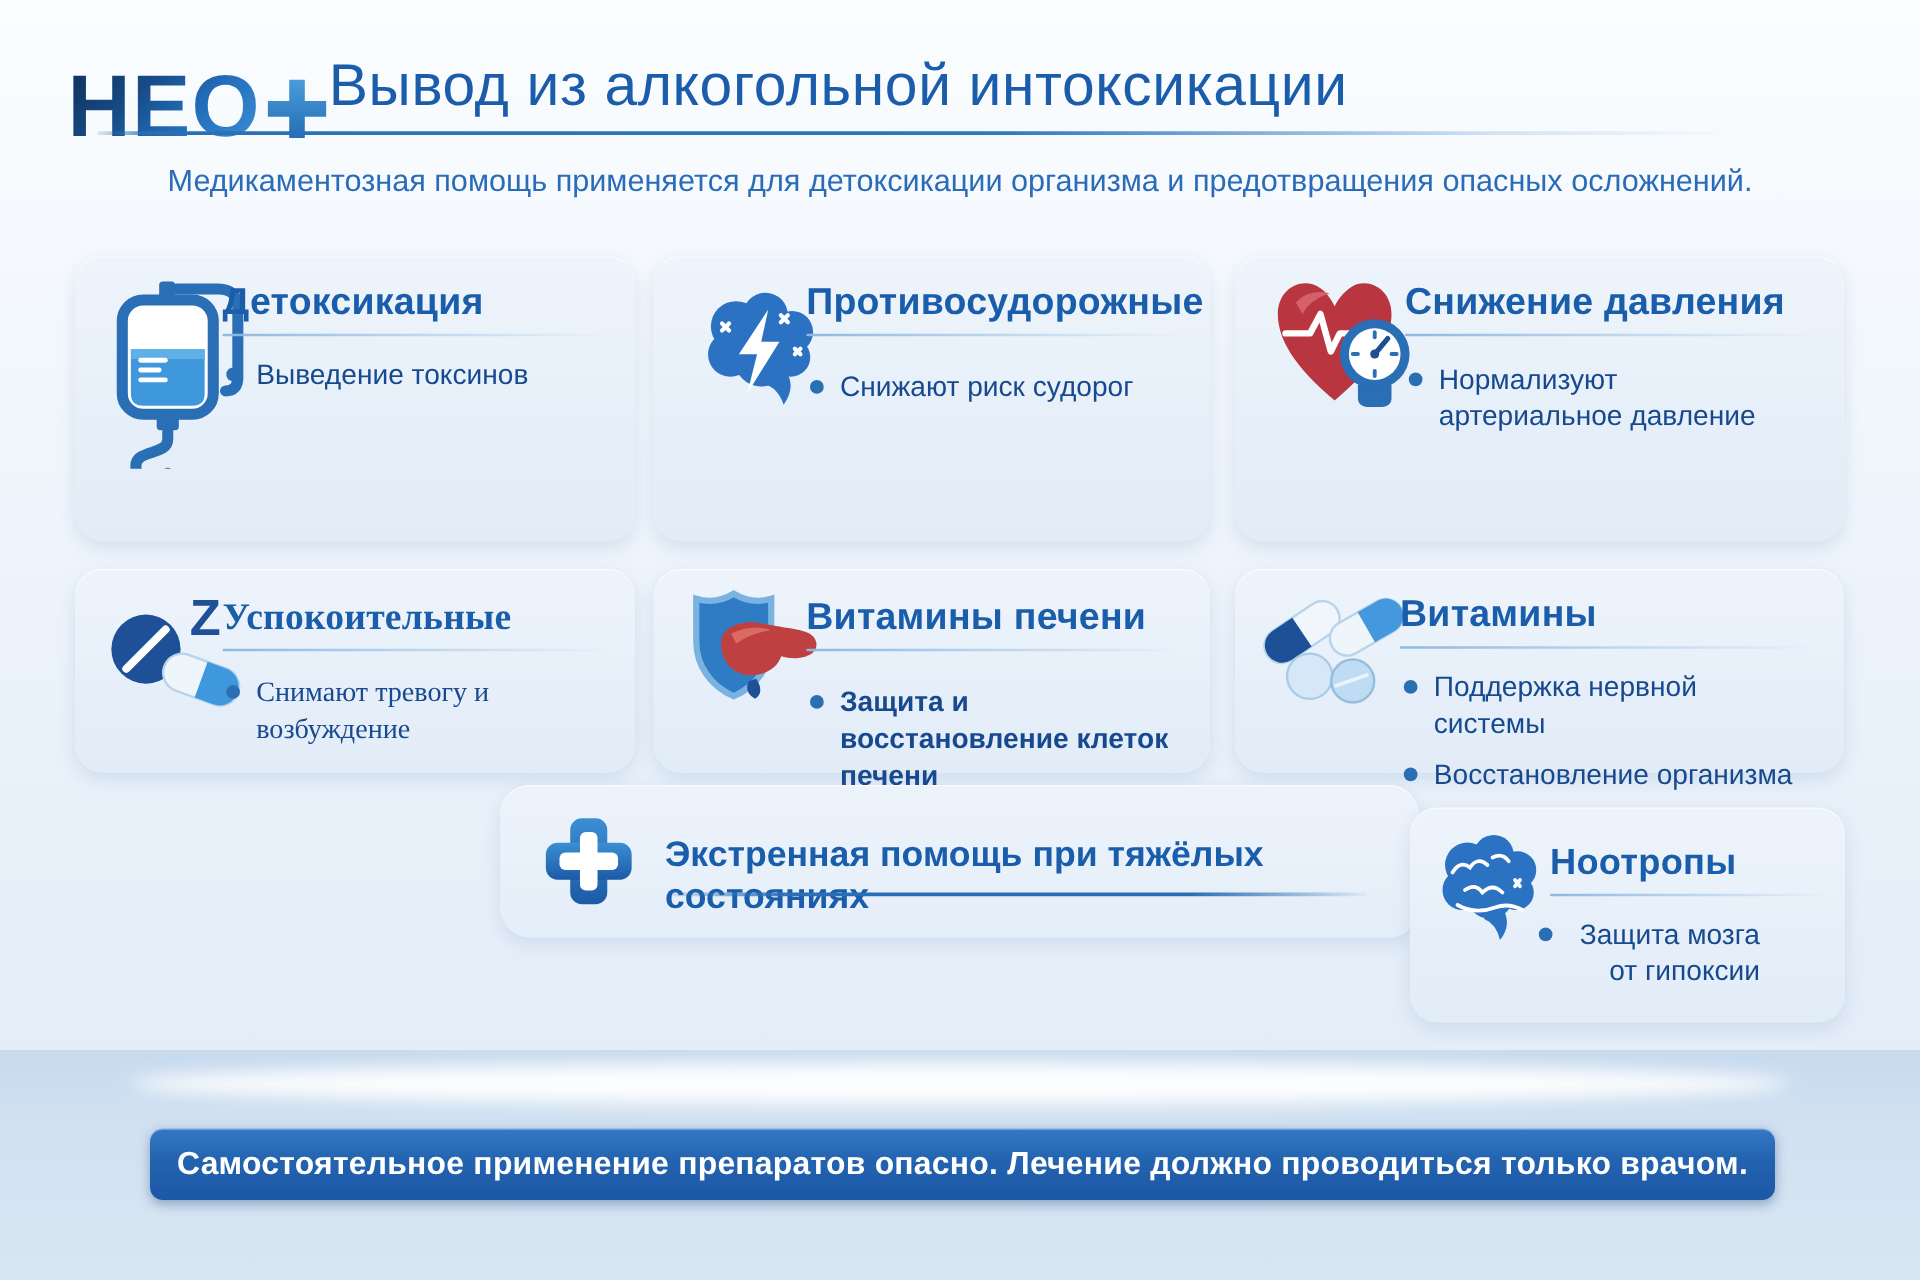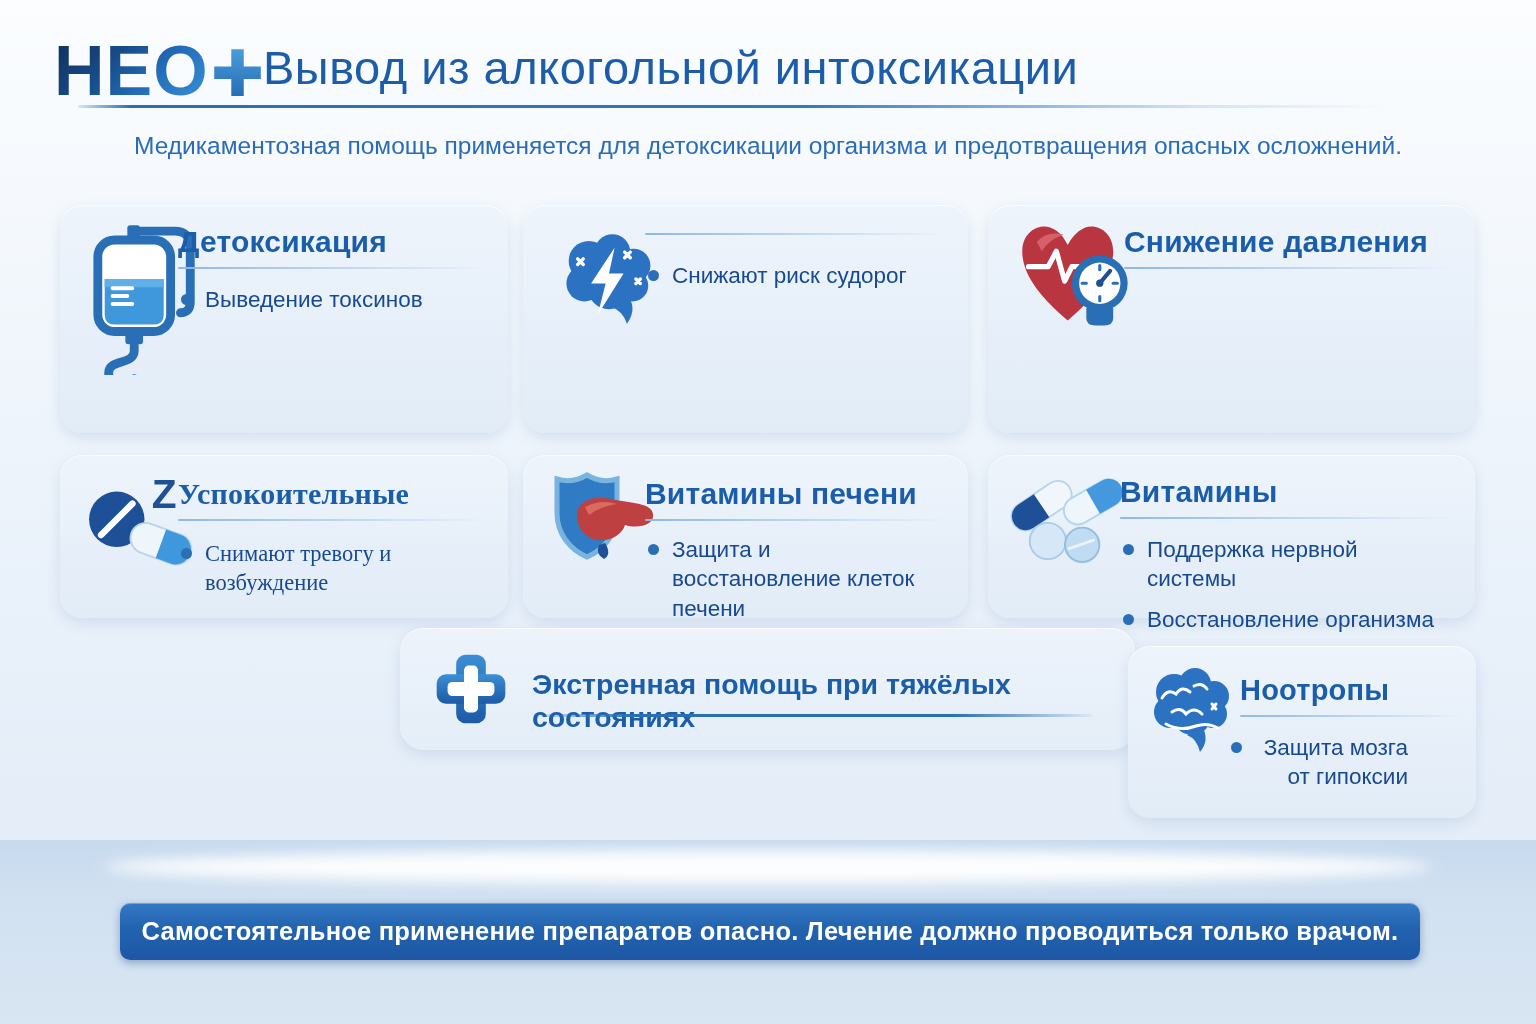--- a/index.html
+++ b/index.html
@@ -3,21 +3,21 @@
 <meta charset="utf-8">
 <style>
   html,body{margin:0;padding:0;}
   body{
     width:1536px;height:1024px;position:relative;overflow:hidden;
     font-family:"Liberation Sans","DejaVu Sans",sans-serif;
     background:linear-gradient(180deg,#fbfdff 0%,#f2f7fc 28%,#e9f1fa 58%,#e4edf8 82%,#e2ecf7 100%);
   }
   .abs{position:absolute;}
   
-  .logo{left:54px;top:34px;height:74px;display:flex;align-items:center;text-align:center;}
+  .logo{left:54px;top:48px;height:74px;display:flex;align-items:center;text-align:center;}
   .logo-text{
     font-size:70px;font-weight:800;letter-spacing:1px;line-height:1;
     background:linear-gradient(135deg,#0e2e55 0%,#174a86 35%,#2470bd 65%,#3d93d8 100%);
     -webkit-background-clip:text;background-clip:text;color:transparent;
   }
   .logo-plus{
     font-size:64px;line-height:1;margin-left:2px;margin-top:6px;
     background:linear-gradient(180deg,#4fa4e0,#1e63ad);
     -webkit-background-clip:text;background-clip:text;color:transparent;font-weight:800;
   }
@@ -128,20 +128,21 @@
       </g>
       <polygon points="55,20 34,52 47,52 40,80 63,43 50,43" fill="#ffffff"></polygon>
       <g stroke="#ffffff" stroke-width="3" stroke-linecap="round" fill="none">
         <path d="M22,30 l5,5 m0,-5 l-5,5"></path>
           <path d="M64,24 l5,5 m0,-5 l-5,5"></path>
           <path d="M74,48 l4,4 m0,-4 l-4,4"></path>
       </g>
     </svg>
   </div>
   <div class="card-content" style="left:122px;">
+    <div class="card-title">Противосудорожные</div>
     <div class="title-line"></div>
     <ul class="bullets" style="margin-top:26px;">
       <li>Снижают риск судорог</li>
     </ul>
   </div>
 </div>
 
 <div class="abs card" style="left:988px;top:205px;width:487px;height:228px;">
   <div class="card-icon" style="left:26px;top:14px;">
     <svg width="124" height="114" viewBox="0 0 120 110">
@@ -157,20 +158,23 @@
         <line x1="66" y1="62" x2="70" y2="62"></line>
           <line x1="96" y1="62" x2="100" y2="62"></line>
       </g>
       <line x1="83" y1="62" x2="93" y2="50" stroke="#1d4f91" stroke-width="4" stroke-linecap="round"></line>
       <circle cx="83" cy="62" r="3.5" fill="#1d4f91"></circle>
     </svg>
   </div>
   <div class="card-content" style="left:136px;">
     <div class="card-title">Снижение давления</div>
     <div class="title-line"></div>
+    <ul class="bullets" style="margin-top:20px;max-width:300px;">
+      <li>Нормализуют артериальное давление</li>
+    </ul>
   </div>
 </div>
 
 <div class="abs card" style="left:60px;top:455px;width:448px;height:163px;">
   <div class="card-icon" style="left:18px;top:16px;">
     <svg width="120" height="104" viewBox="0 0 130 112">
       <circle cx="42" cy="52" r="30" fill="#1d5096"></circle>
       <line x1="25" y1="69" x2="59" y2="35" stroke="#ffffff" stroke-width="7" stroke-linecap="round"></line>
       <g transform="rotate(20 90 78)">
         <rect x="56" y="62" width="68" height="33" rx="16.5" fill="#eef5fb" stroke="#b7d4ec" stroke-width="2"></rect>
@@ -193,21 +197,21 @@
     <svg width="122" height="104" viewBox="0 0 122 104">
       <path d="M42,4 C52,10 62,11 72,8 L72,42 C72,62 60,78 42,86 C24,78 12,62 12,42 L12,8 C22,11 32,10 42,4 Z" fill="#2f7cc4" stroke="#79b4e0" stroke-width="5"></path>
       <path d="M60,72 q7,11 -1,16 q-9,-5 -5,-14 z" fill="#1d5096"></path>
       <path d="M32,42 C33,30 50,24 66,28 C90,33 106,32 108,43 C110,54 93,58 80,54 C76,66 61,72 48,68 C36,64 31,52 32,42 Z" fill="#bf4040"></path>
       <path d="M40,36 q16,-8 32,-3 q-18,3 -28,11 z" fill="#d96b62"></path>
     </svg>
   </div>
   <div class="card-content" style="left:122px;top:22px;">
     <div class="card-title">Витамины печени</div>
     <div class="title-line"></div>
-    <ul class="bullets" style="margin-top:14px;max-width:300px;">
+    <ul class="bullets" style="margin-top:26px;max-width:300px;font-weight:bold;">
       <li>Защита и восстановление клеток печени</li>
     </ul>
   </div>
 </div>
 
 <div class="abs card" style="left:988px;top:455px;width:487px;height:163px;">
   <div class="card-icon" style="left:14px;top:12px;">
     <svg width="126" height="106" viewBox="0 0 132 108">
       <g transform="rotate(-34 42 38)">
         <rect x="6" y="24" width="70" height="29" rx="14.5" fill="#f0f6fc" stroke="#b7d4ec" stroke-width="2"></rect>

